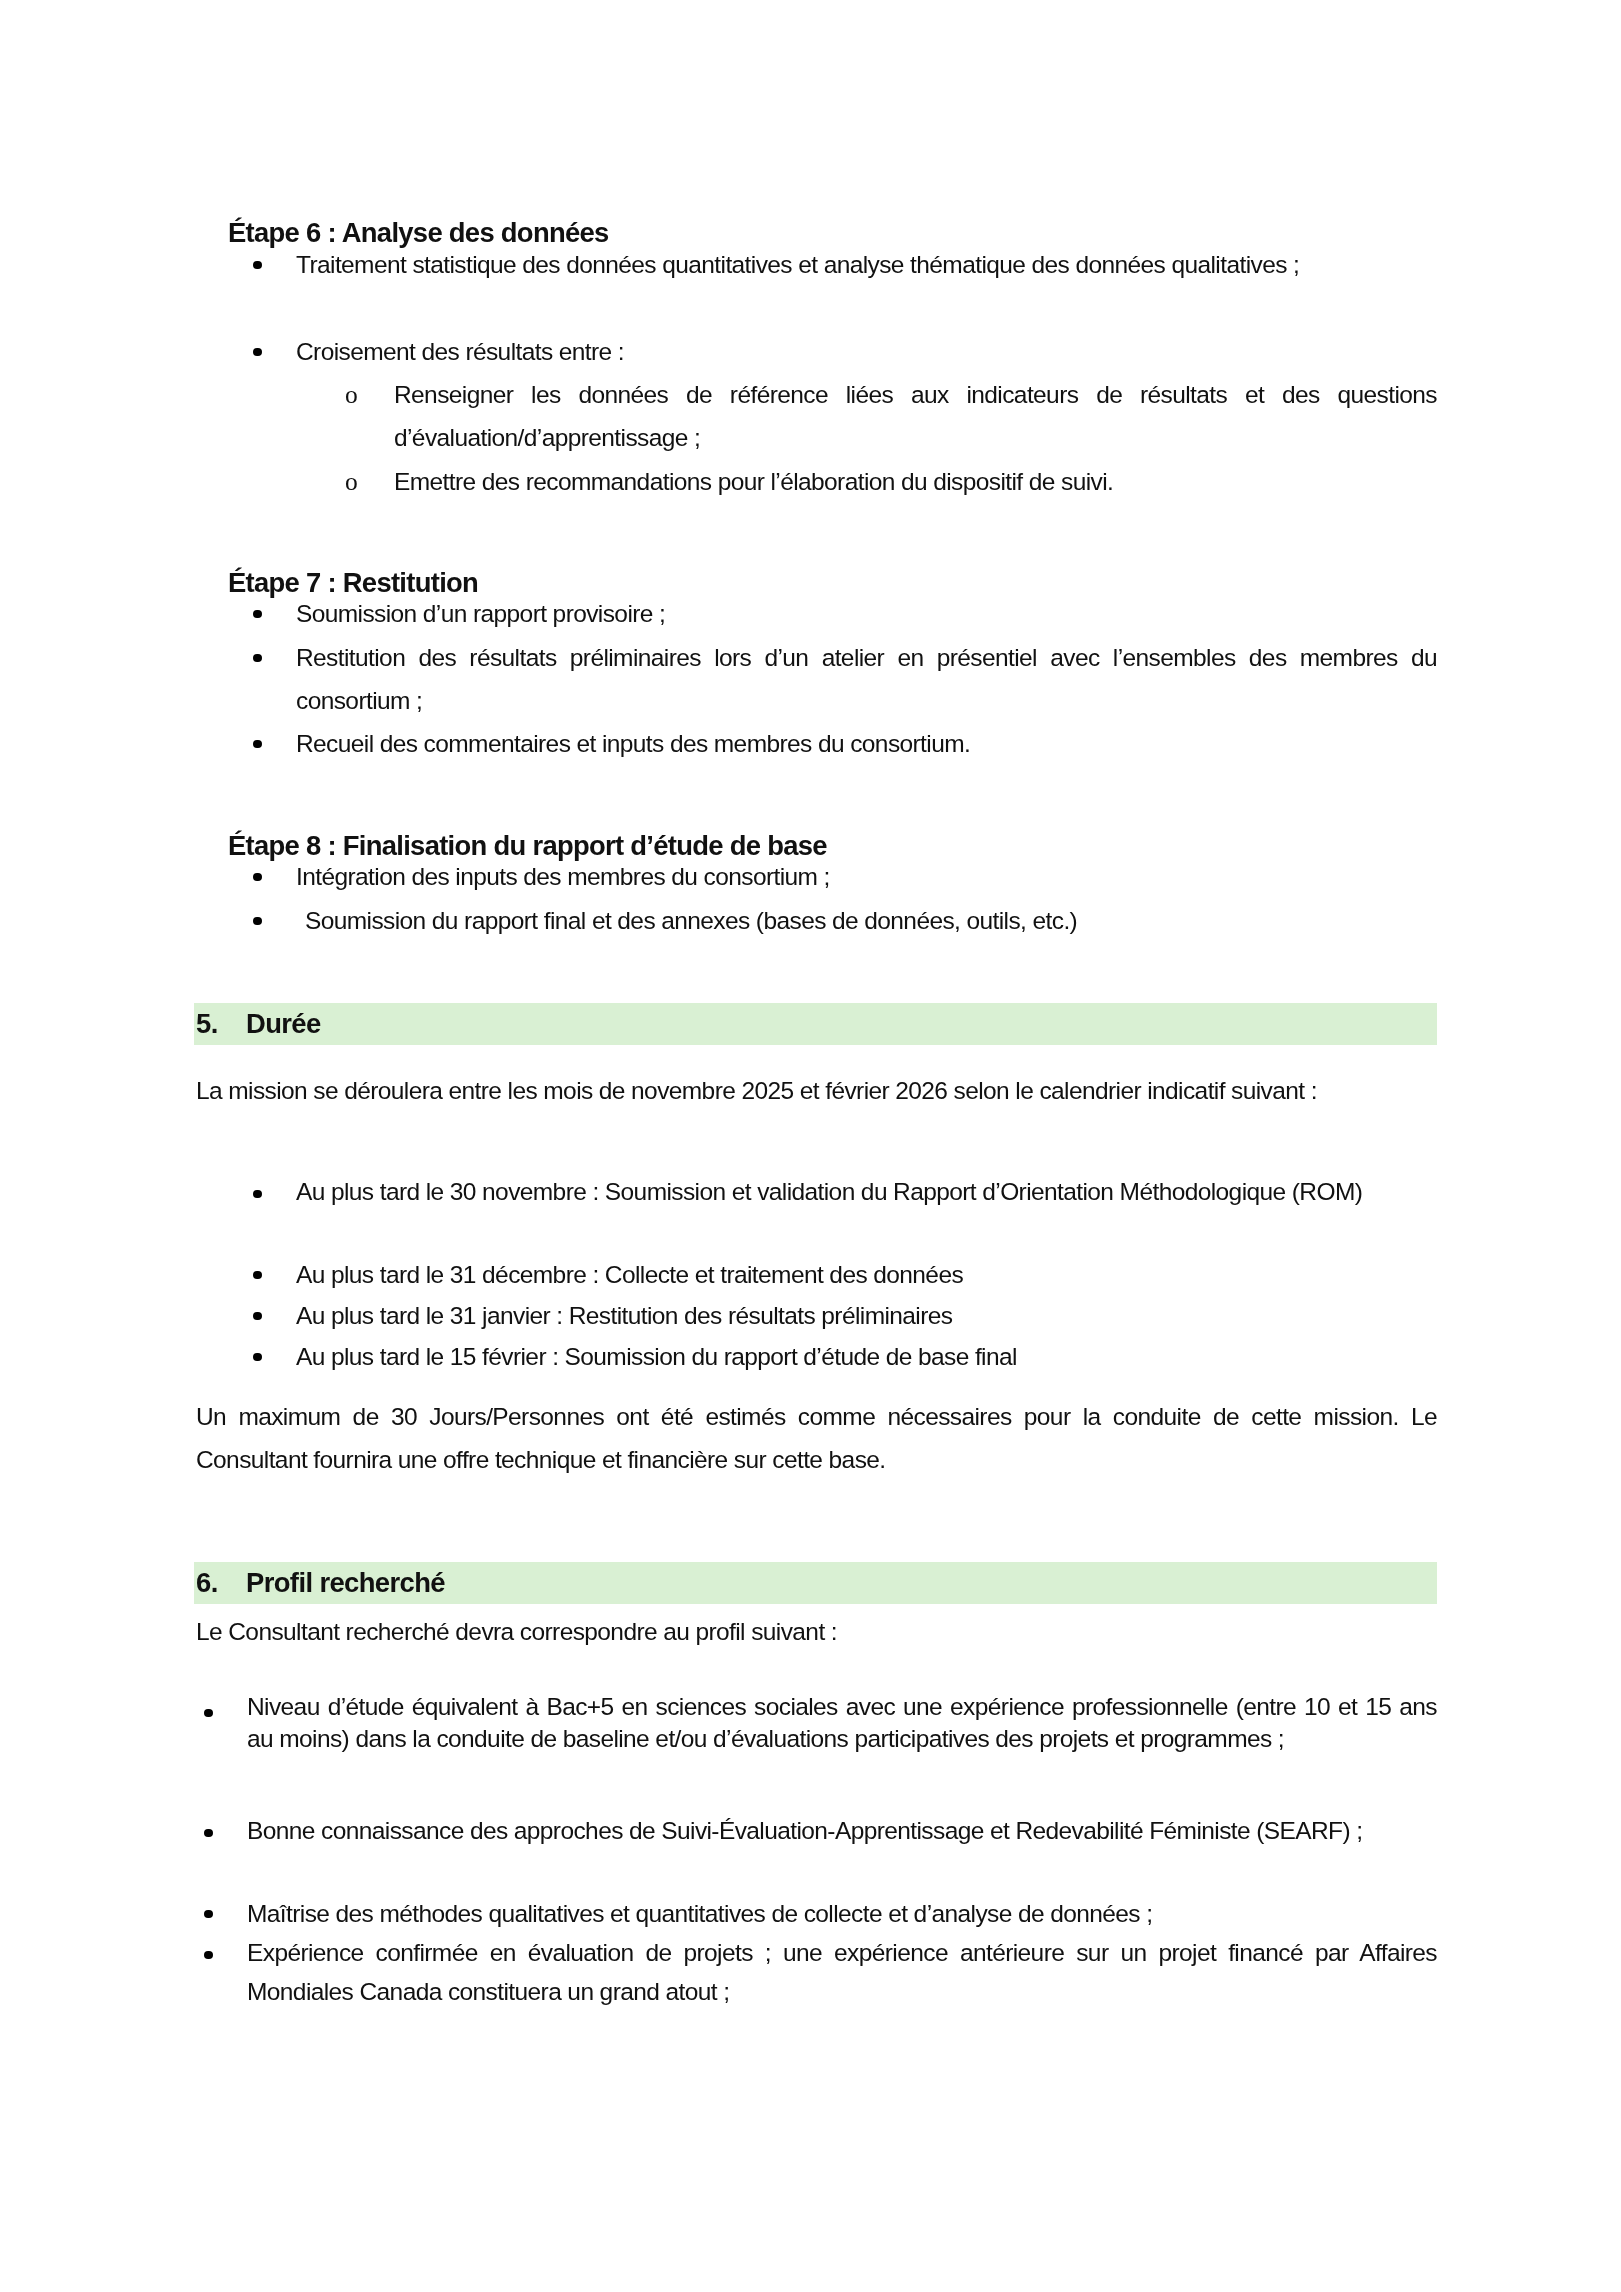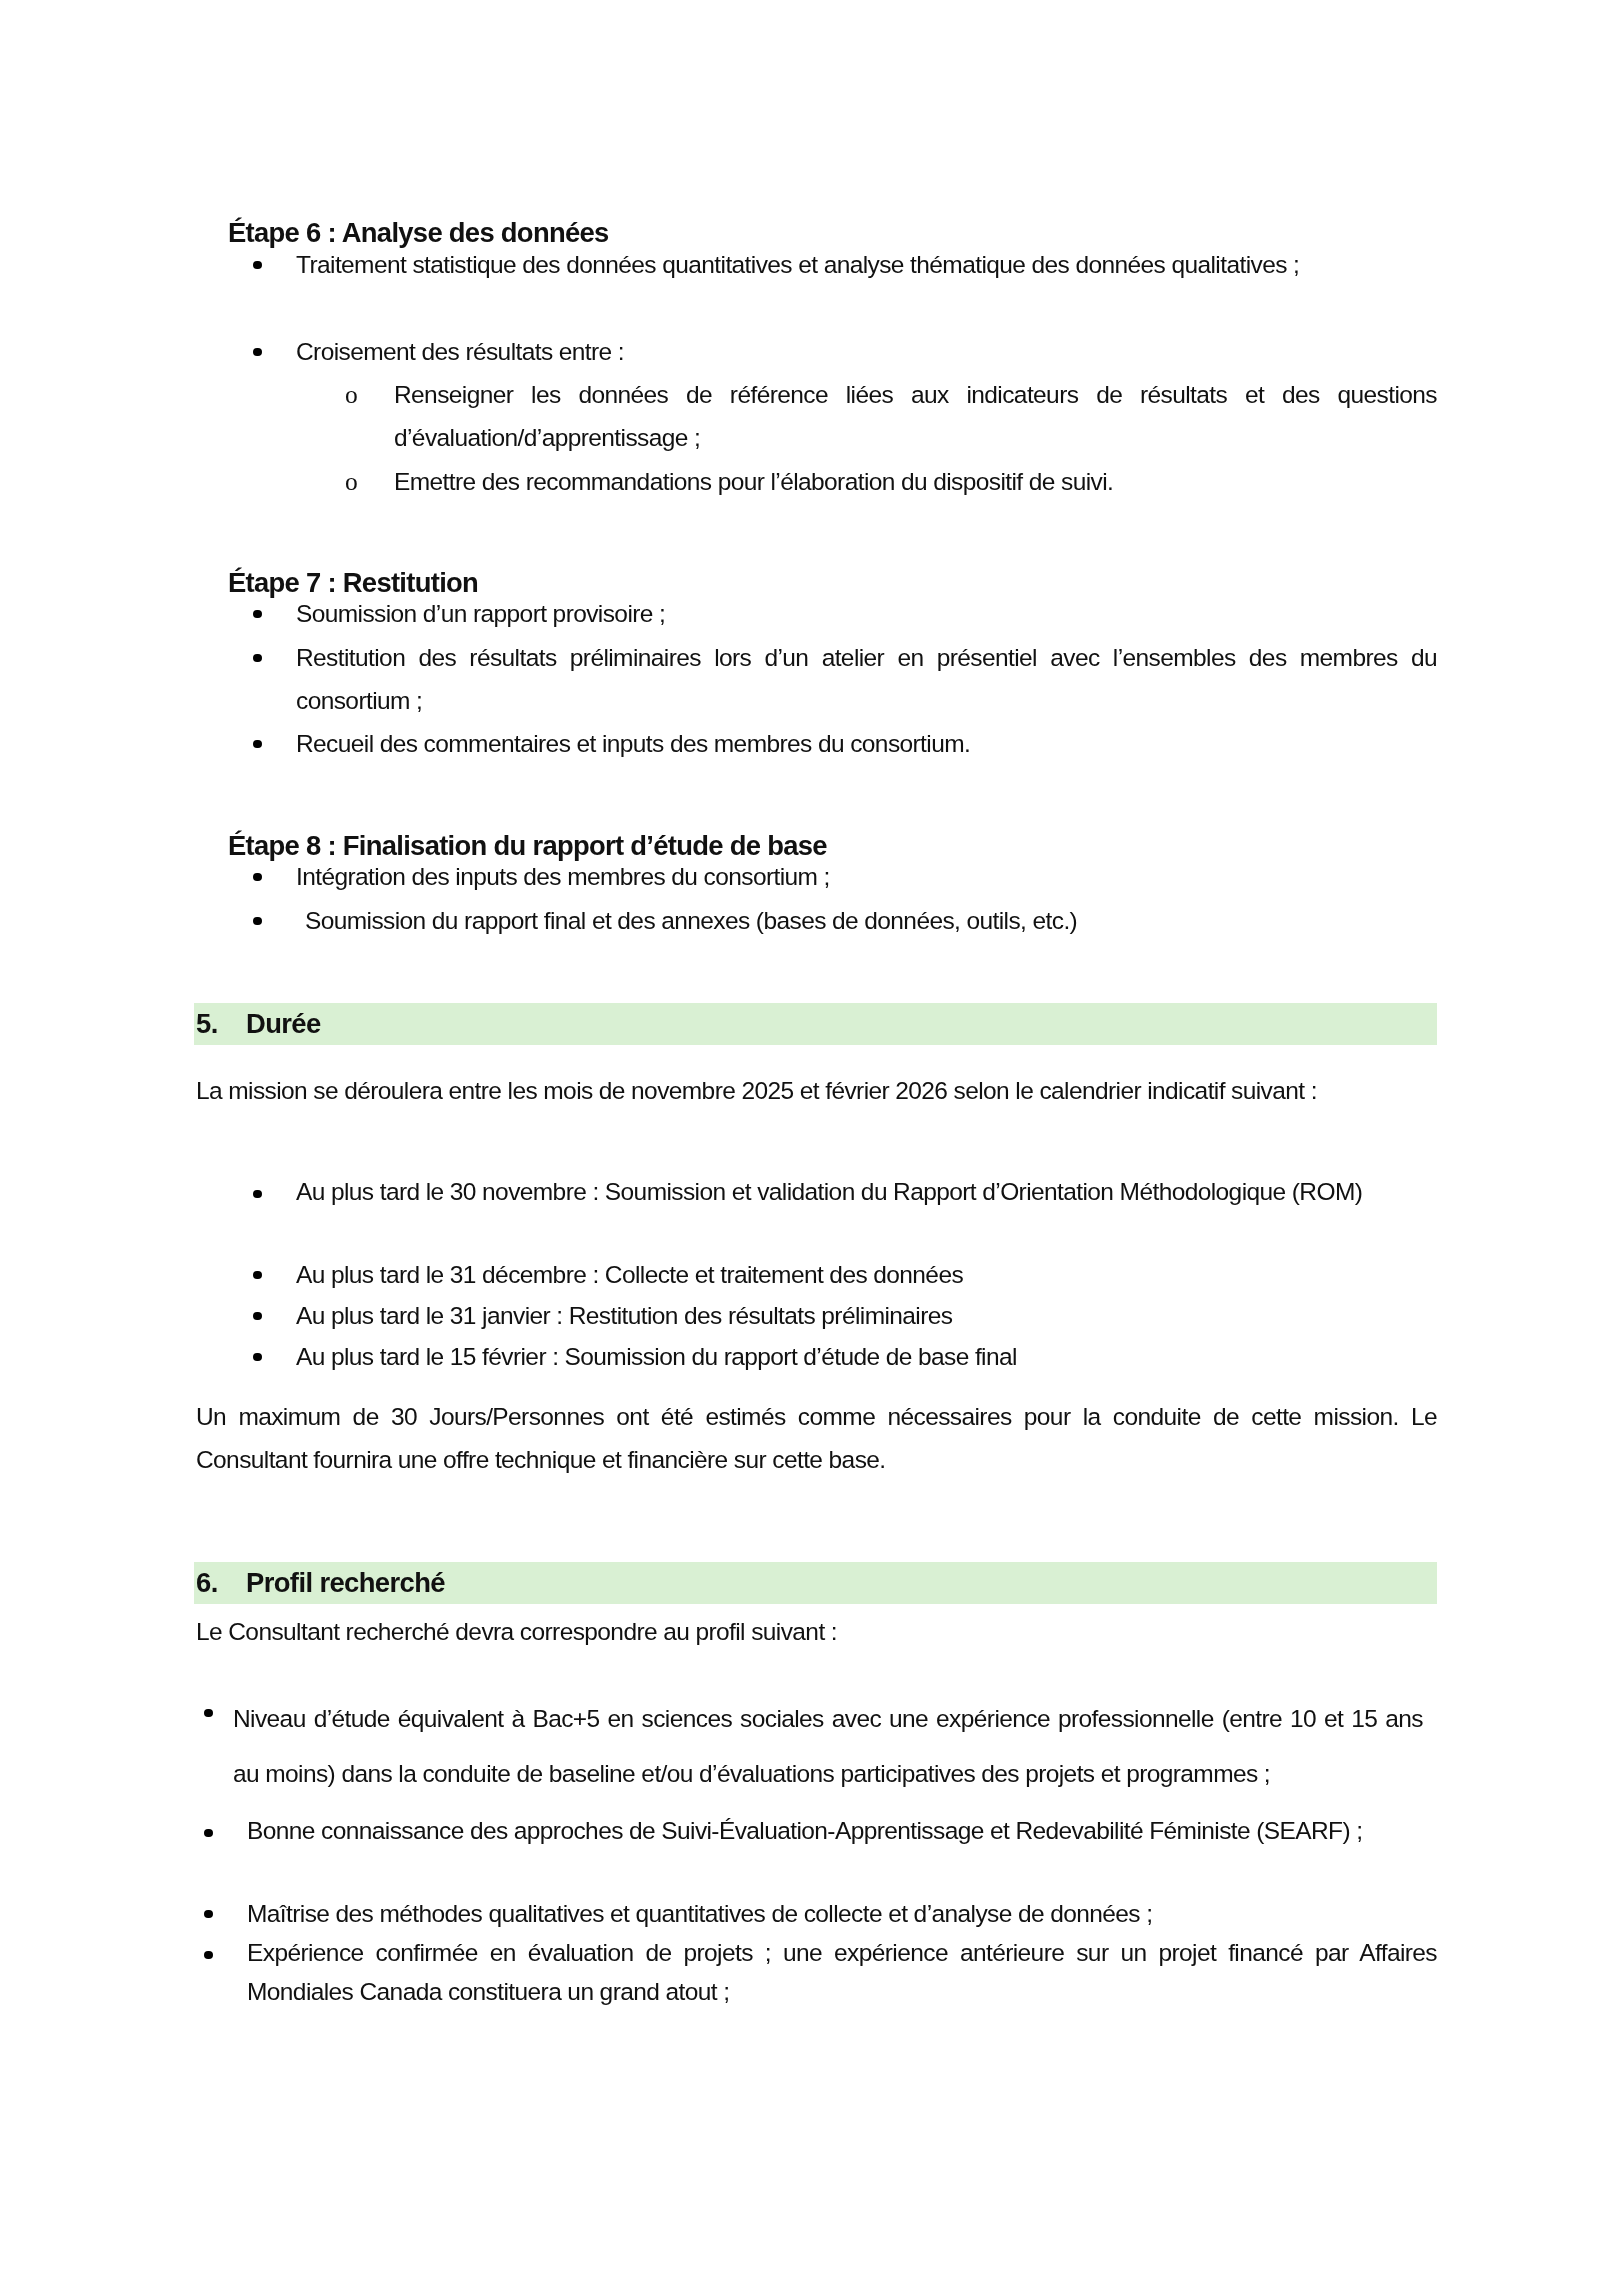--- a/index.html
+++ b/index.html
@@ -90,21 +90,21 @@
   <div class="para txt just" style="top:1395px;">Un maximum de 30 Jours/Personnes ont été estimés comme nécessaires pour la conduite de cette mission. Le Consultant fournira une offre technique et financière sur cette base.</div>
 
   <div class="band" style="top:1562px;">
     <span style="left:2px;">6.</span>
     <span style="left:52px;">Profil recherché</span>
   </div>
   <div class="para txt" style="top:1610px;">Le Consultant recherché devra correspondre au profil suivant :</div>
 
   <div class="bul" style="top:1691px; left:0; width:1241px;">
     <span class="dot" style="left:7.8px; top:17.6px;"></span>
-    <span class="t txt just" style="left:37px; width:1190px; line-height:55px;">Niveau d’étude équivalent à Bac+5 en sciences sociales avec une expérience professionnelle (entre 10 et 15 ans au moins) dans la conduite de baseline et/ou d’évaluations participatives des projets et programmes ;</span>
+    <span class="t txt just" style="left:51px; width:1190px; line-height:32px;">Niveau d’étude équivalent à Bac+5 en sciences sociales avec une expérience professionnelle (entre 10 et 15 ans au moins) dans la conduite de baseline et/ou d’évaluations participatives des projets et programmes ;</span>
   </div>
   <div class="bul" style="top:1811px; left:0; width:1241px;">
     <span class="dot" style="left:7.8px; top:17.6px;"></span>
     <span class="t txt just" style="left:51px; width:1190px; line-height:39px;">Bonne connaissance des approches de Suivi-Évaluation-Apprentissage et Redevabilité Féministe (SEARF) ;</span>
   </div>
   <div class="bul" style="top:1892px; left:0; width:1241px;">
     <span class="dot" style="left:7.8px; top:17.6px;"></span>
     <span class="t txt" style="left:51px; width:1190px;">Maîtrise des méthodes qualitatives et quantitatives de collecte et d’analyse de données ;</span>
   </div>
   <div class="bul" style="top:1933px; left:0; width:1241px;">

